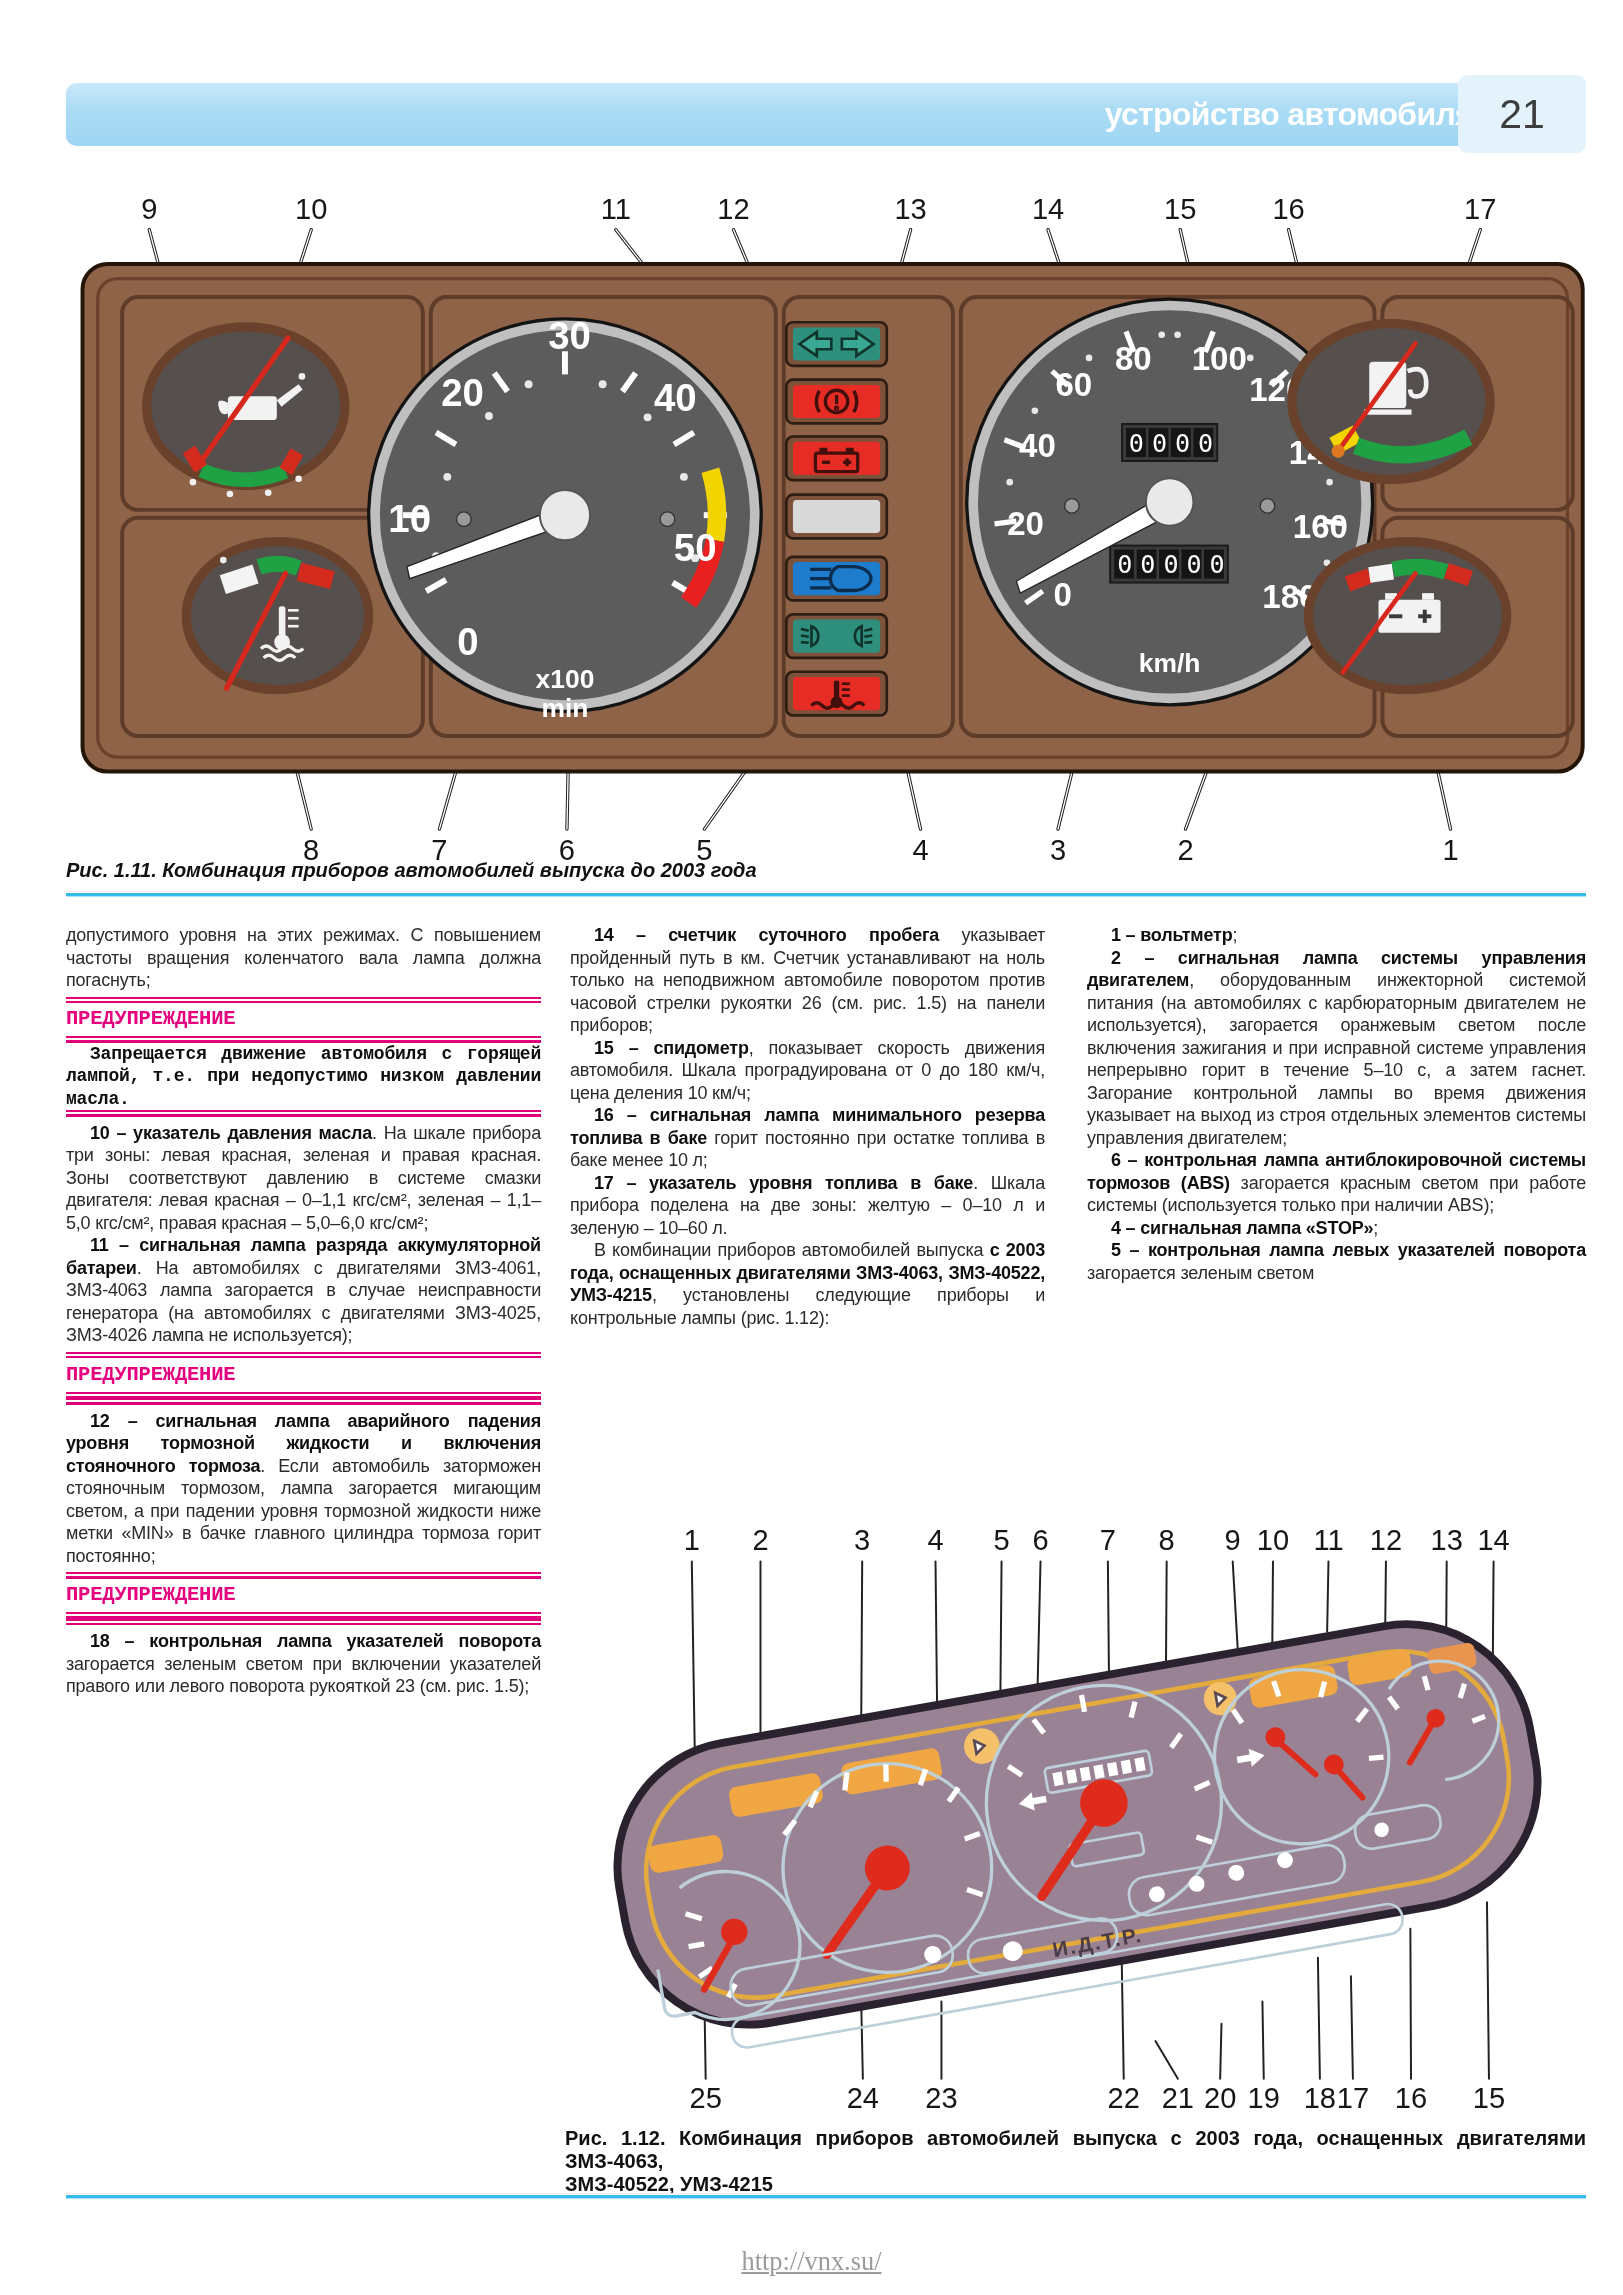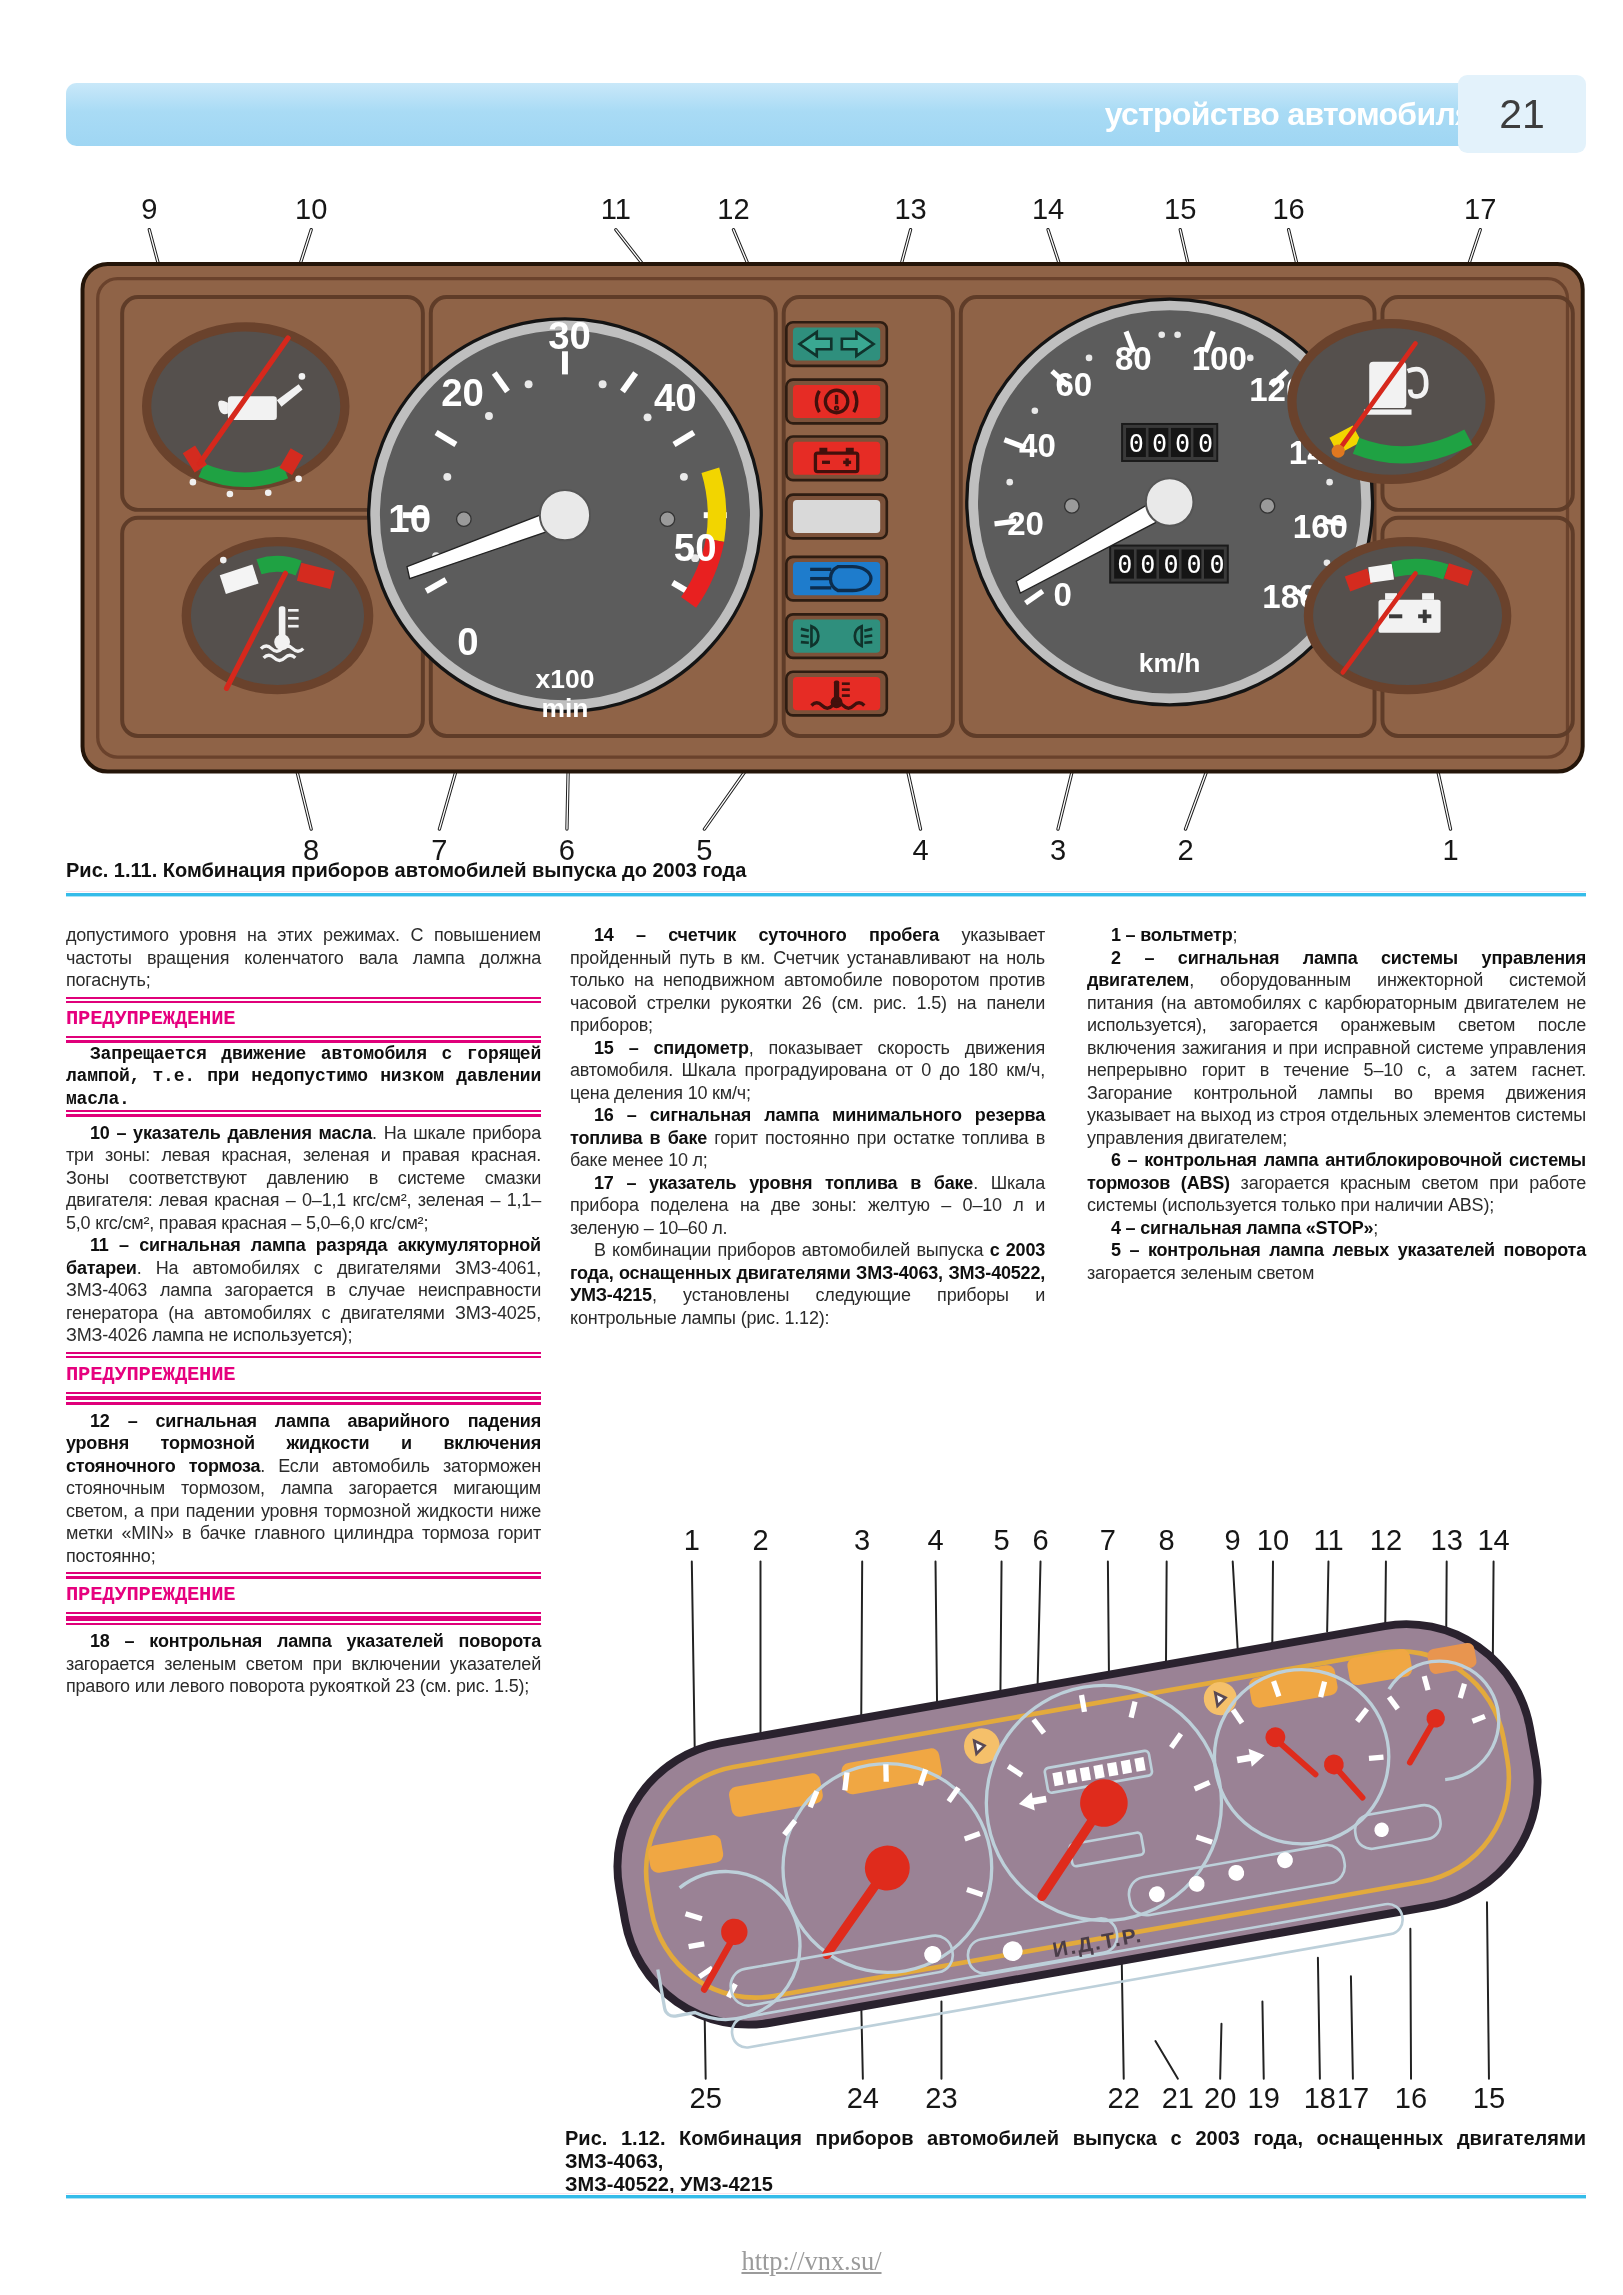--- a/index.html
+++ b/index.html
@@ -375,21 +375,21 @@
       <text class="co" x="758" y="1032">6</text>
       <text class="co" x="966" y="1032">5</text>
       <text class="co" x="1293" y="1032">4</text>
       <text class="co" x="1501" y="1032">3</text>
       <text class="co" x="1694" y="1032">2</text>
       <text class="co" x="2095" y="1032">1</text>
     </g>
   </svg>
   </div>
 
-  <div class="cap" style="left:66px;top:859px;width:925px;">Рис. 1.11. Комбинация приборов автомобилей выпуска до 2003 года</div>
+  <div class="cap" style="left:66px;top:859px;width:925px;font-style:italic;">Рис. 1.11. Комбинация приборов автомобилей выпуска до 2003 года</div>
   <div class="divider" style="top:891px;"></div>
 
   <div class="col" style="left:66px;top:924px;width:475px;">
     <p class="noindent">допустимого уровня на этих режимах. С повышением частоты вращения коленчатого вала лампа должна погаснуть;</p>
     <div class="warn">
       <div class="warn-rule"></div>
       <div class="warn-head">ПРЕДУПРЕЖДЕНИЕ</div>
       <div class="warn-rule"></div>
       <p class="warn-body">Запрещается движение автомобиля с горящей лампой, т.е. при недопустимо низком давлении масла.</p>
       <div class="warn-rule"></div>

